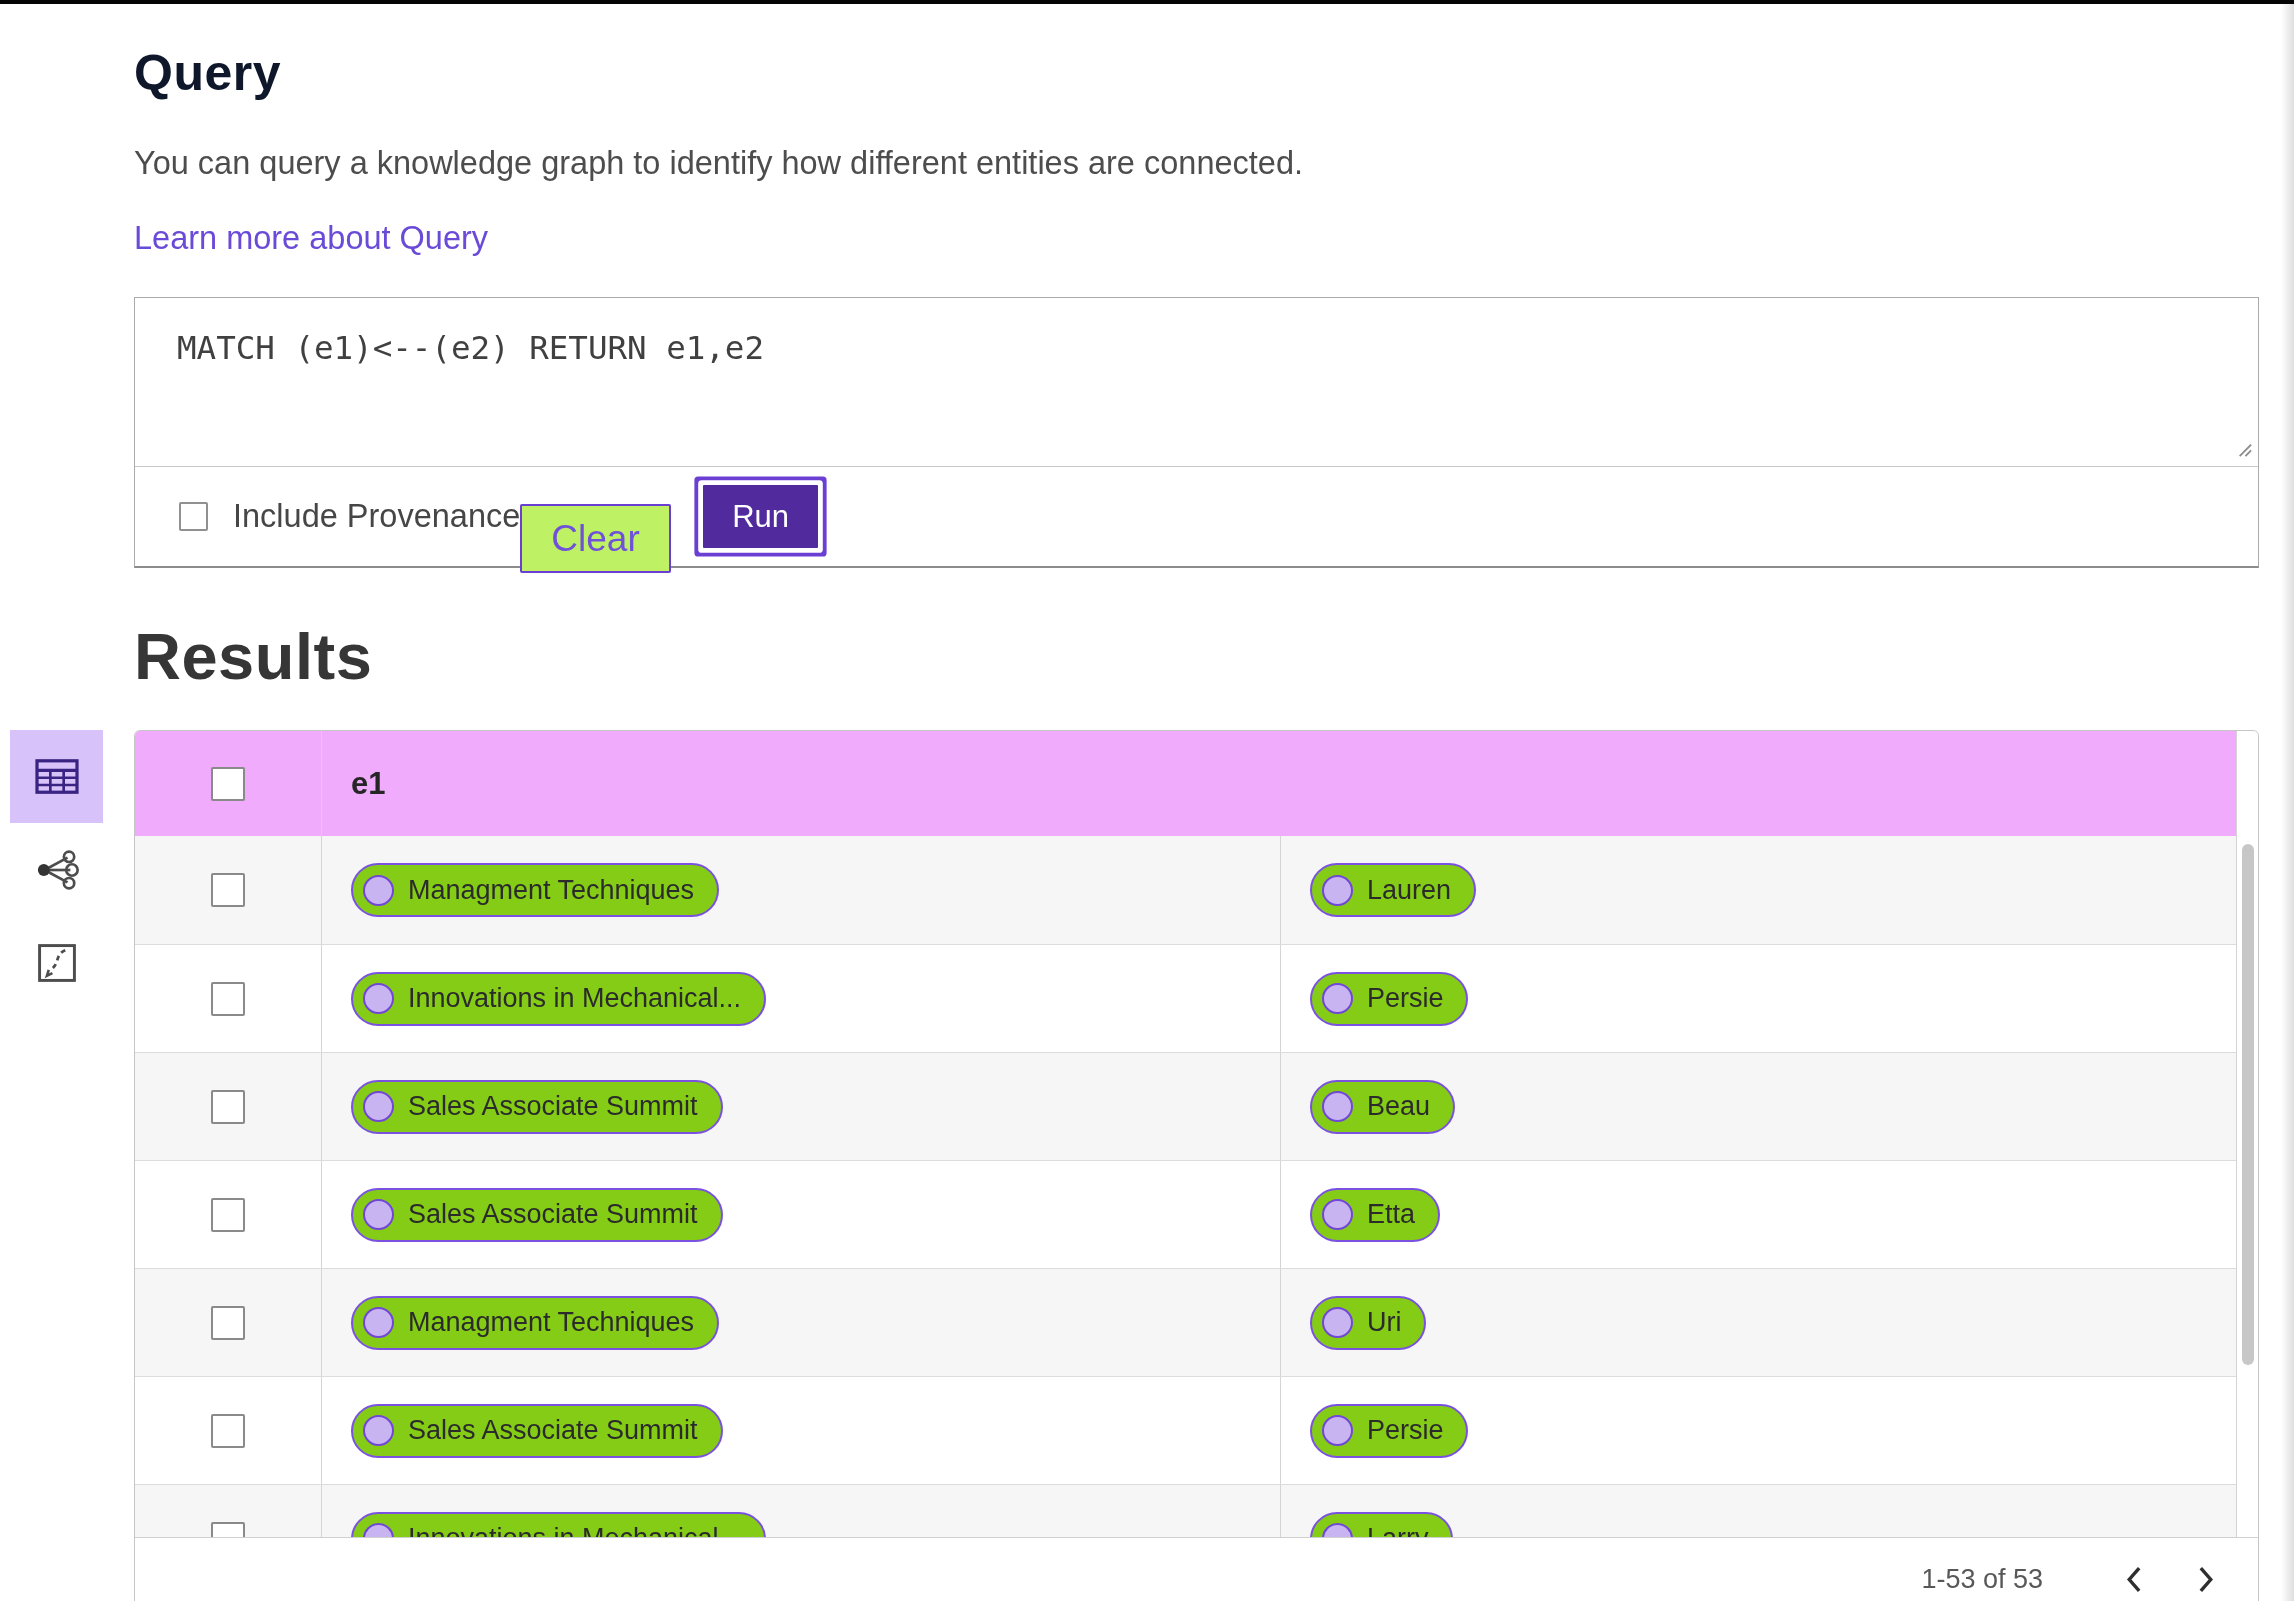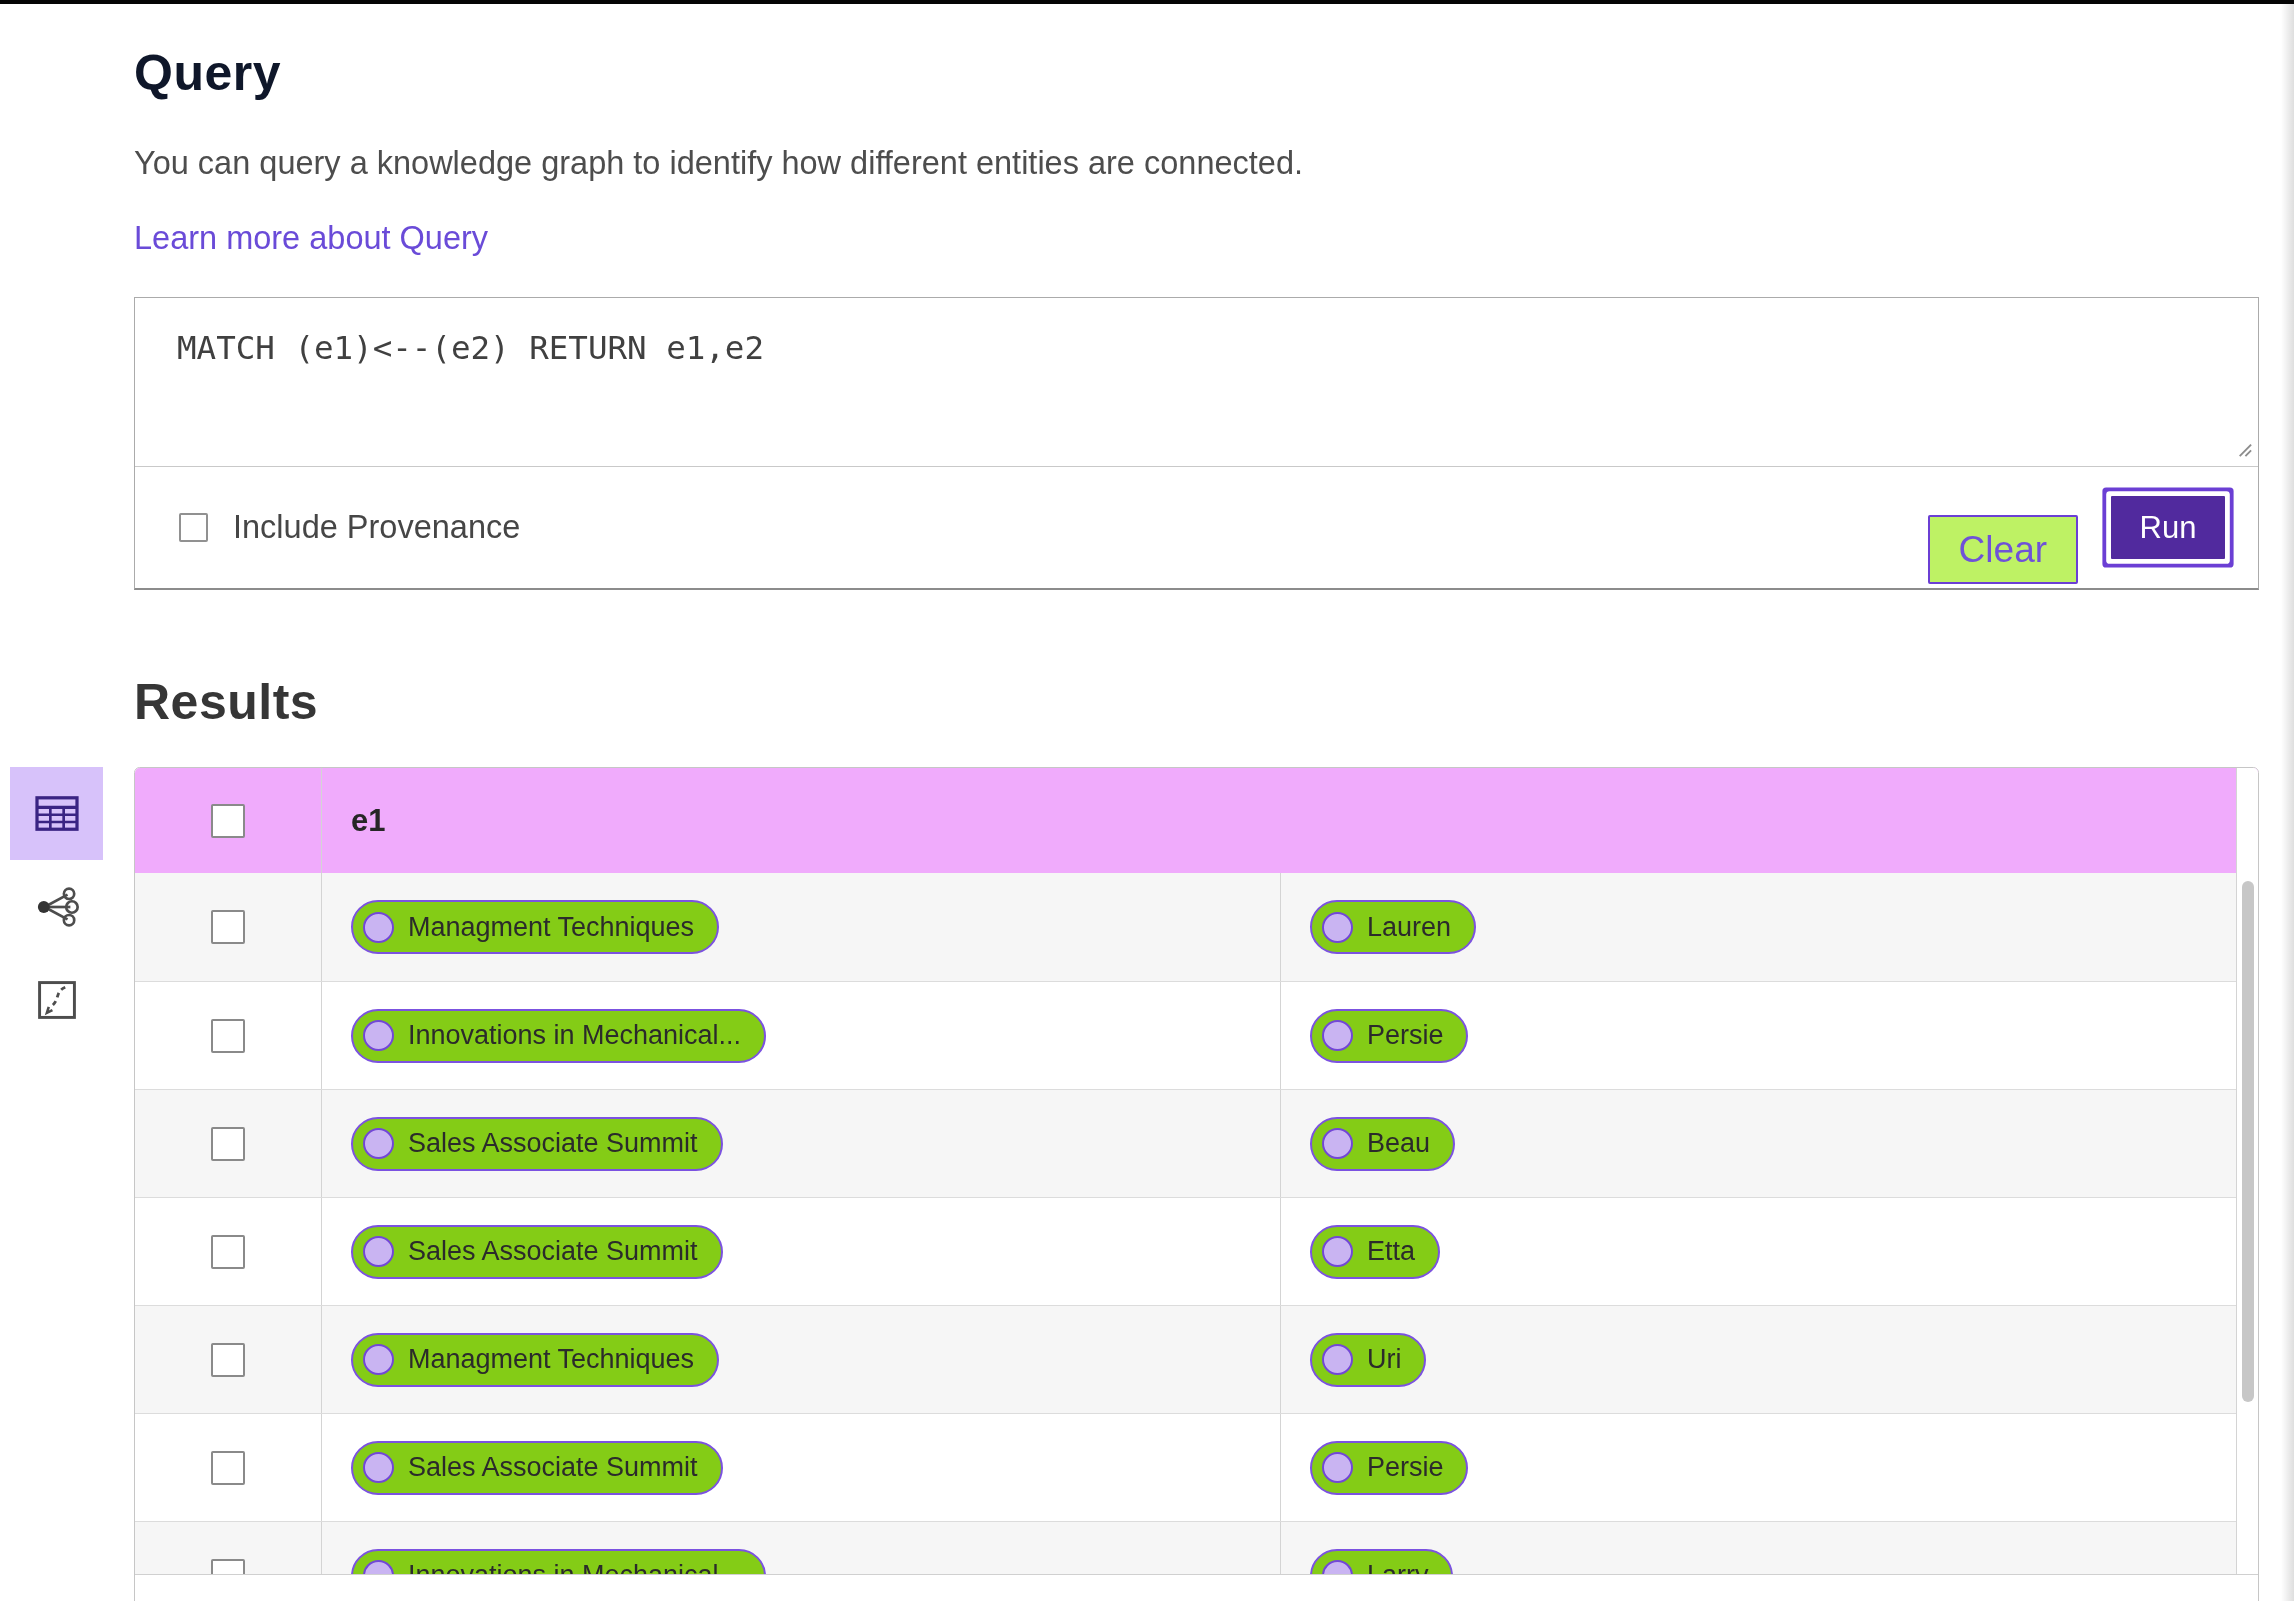--- a/index.html
+++ b/index.html
@@ -32,40 +32,40 @@
     margin-top:-3.8px;
   }
   .switch { width:60px; height:31px; background:#6d2fd0; border-radius:16.3px; position:relative; flex:0 0 auto; }
   .switch .knob { position:absolute; top:1.9px; right:1.9px; width:27px; height:27px; background:#fff; border-radius:50%; }
   .show-query-label { font-size:30px; color:#6b4fd6; white-space:nowrap; }
 
   .query-panel { margin-top:40px; border:1.4px solid #ababab; border-bottom:2.9px solid #8c8c8c; background:#fff; }
   .editor-area { height:168px; position:relative; }
   .code-text { padding:31px 0 0 42px; font-family:"DejaVu Sans Mono", monospace; font-size:32.5px; color:#404040; white-space:pre; }
   .resize-handle { position:absolute; right:4.8px; bottom:4.8px; cursor:nwse-resize; }
-  .panel-footer { border-top:1.4px solid #c9c9c9; height:122px; display:flex; align-items:center; justify-content:space-between; padding:0 23px 0 44px; }
+  .panel-footer { border-top:1.4px solid #c9c9c9; height:100px; display:flex; align-items:center; justify-content:flex-start; padding:0 23px 0 44px; }
   .cb-group { display:flex; align-items:center; cursor:pointer; }
   .checkbox { width:29px; height:29px; border:2.4px solid #919191; background:#fff; border-radius:1.9px; }
   .cb-label { font-size:32.5px; color:#464646; margin-left:25px; }
   .btn-row { display:flex; align-items:center; }
   .btn-clear {
     height:69px; padding:0 29px; background:#bef264; cursor:pointer;
     border:2.4px solid #6b3fd4; border-radius:1.9px; color:#6f52d8; font-size:37px;
     font-family:"Liberation Sans", sans-serif;
     margin-top:44px;
   }
   .btn-run {
     height:63px; padding:0 29px; margin:0 9.6px 0 32.5px; cursor:pointer;
     background:#512a9e; border:none; border-radius:1px; color:#fff; font-size:31px;
     font-family:"Liberation Sans", sans-serif;
     box-shadow:0 0 0 4.8px #ffffff, 0 0 0 8.6px #6b3fd4;
   }
 
   
-  .results-title { font-size:50px; font-weight:700; color:#363636; margin:83px 0 0 0; letter-spacing:0.5px; }
+  .results-title { font-size:65px; font-weight:700; color:#363636; margin:51px 0 0 0; letter-spacing:0.5px; }
   .results-row { display:flex; margin-top:36px; position:relative; }
   .rail { position:absolute; left:-124px; top:0; width:93px; }
   .rail-item { width:93px; height:93px; display:flex; align-items:center; justify-content:center; cursor:pointer; }
   .rail-item.selected { background:#d7c2fa; }
 
   .table-card { flex:1; border:1.4px solid #c6c6c6; border-radius:5.7px; overflow:hidden; background:#fff; }
   .t-scroll { position:relative; }
   .t-header { display:flex; align-items:stretch; height:105px; background:#f0abfc; }
   .t-body { height:701px; overflow:hidden; }
   .t-row { display:flex; align-items:stretch; height:108px; border-top:1.4px solid #dcdcdc; background:#fff; }

